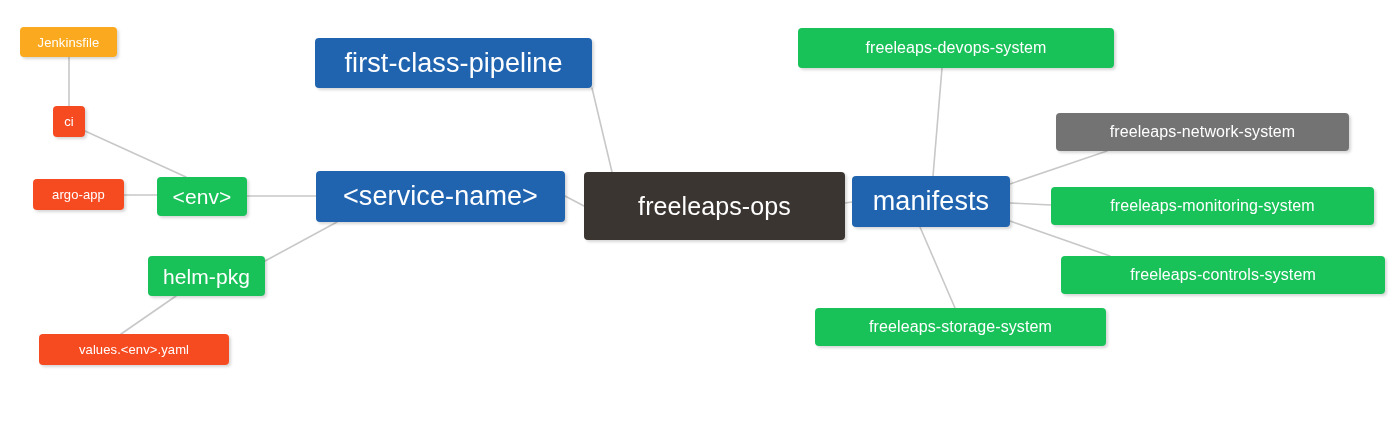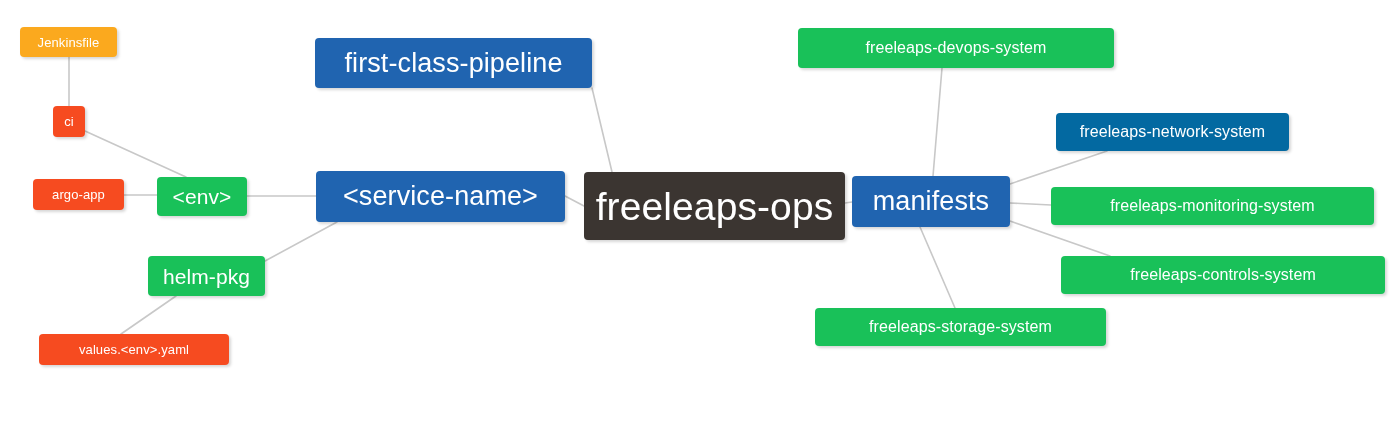--- a/index.html
+++ b/index.html
@@ -41,21 +41,21 @@
     line-height: 1;
     padding: 0 10px;
     text-align: center;
     user-select: none;
   }
   .node-label {
     display: block;
     white-space: nowrap;
   }
   
-  .sz-root   { font-size: 39px; }
+  .sz-root   { font-size: 25px; }
   .sz-l1     { font-size: 27px; }
   .sz-l2     { font-size: 21px; }
   .sz-l3     { font-size: 16px; }
   .sz-l4     { font-size: 13px; }
 
   .c-root { background: #3b3531; }
   .c-blue { background: #2064b0; }
   .c-green{ background: #19c159; }
   .c-orange{ background: #fba91e; }
   .c-red  { background: #f64b20; }
@@ -95,21 +95,21 @@
       </div>
       <div class="node sz-l2 c-green" style="left: 157px; top: 177px; width: 90px; height: 39px; background: rgb(25, 193, 89);">
         <span class="node-label">&lt;env&gt;</span>
       </div>
       <div class="node sz-l2 c-green" style="left: 148px; top: 256px; width: 117px; height: 40px; background: rgb(25, 193, 89);">
         <span class="node-label">helm-pkg</span>
       </div>
       <div class="node sz-l3 c-green" style="left: 798px; top: 28px; width: 316px; height: 40px; background: rgb(25, 193, 89);">
         <span class="node-label">freeleaps-devops-system</span>
       </div>
-      <div class="node sz-l3 c-green" style="left: 1056px; top: 113px; width: 233px; height: 38px; background: #0369a1;">
+      <div class="node sz-l3 c-green" style="left: 1056px; top: 113px; width: 293px; height: 38px; background: #737373;">
         <span class="node-label">freeleaps-network-system</span>
       </div>
       <div class="node sz-l3 c-green" style="left: 1051px; top: 187px; width: 323px; height: 38px; background: rgb(25, 193, 89);">
         <span class="node-label">freeleaps-monitoring-system</span>
       </div>
       <div class="node sz-l3 c-green" style="left: 1061px; top: 256px; width: 324px; height: 38px; background: rgb(25, 193, 89);">
         <span class="node-label">freeleaps-controls-system</span>
       </div>
       <div class="node sz-l3 c-green" style="left: 815px; top: 308px; width: 291px; height: 38px; background: rgb(25, 193, 89);">
         <span class="node-label">freeleaps-storage-system</span>

